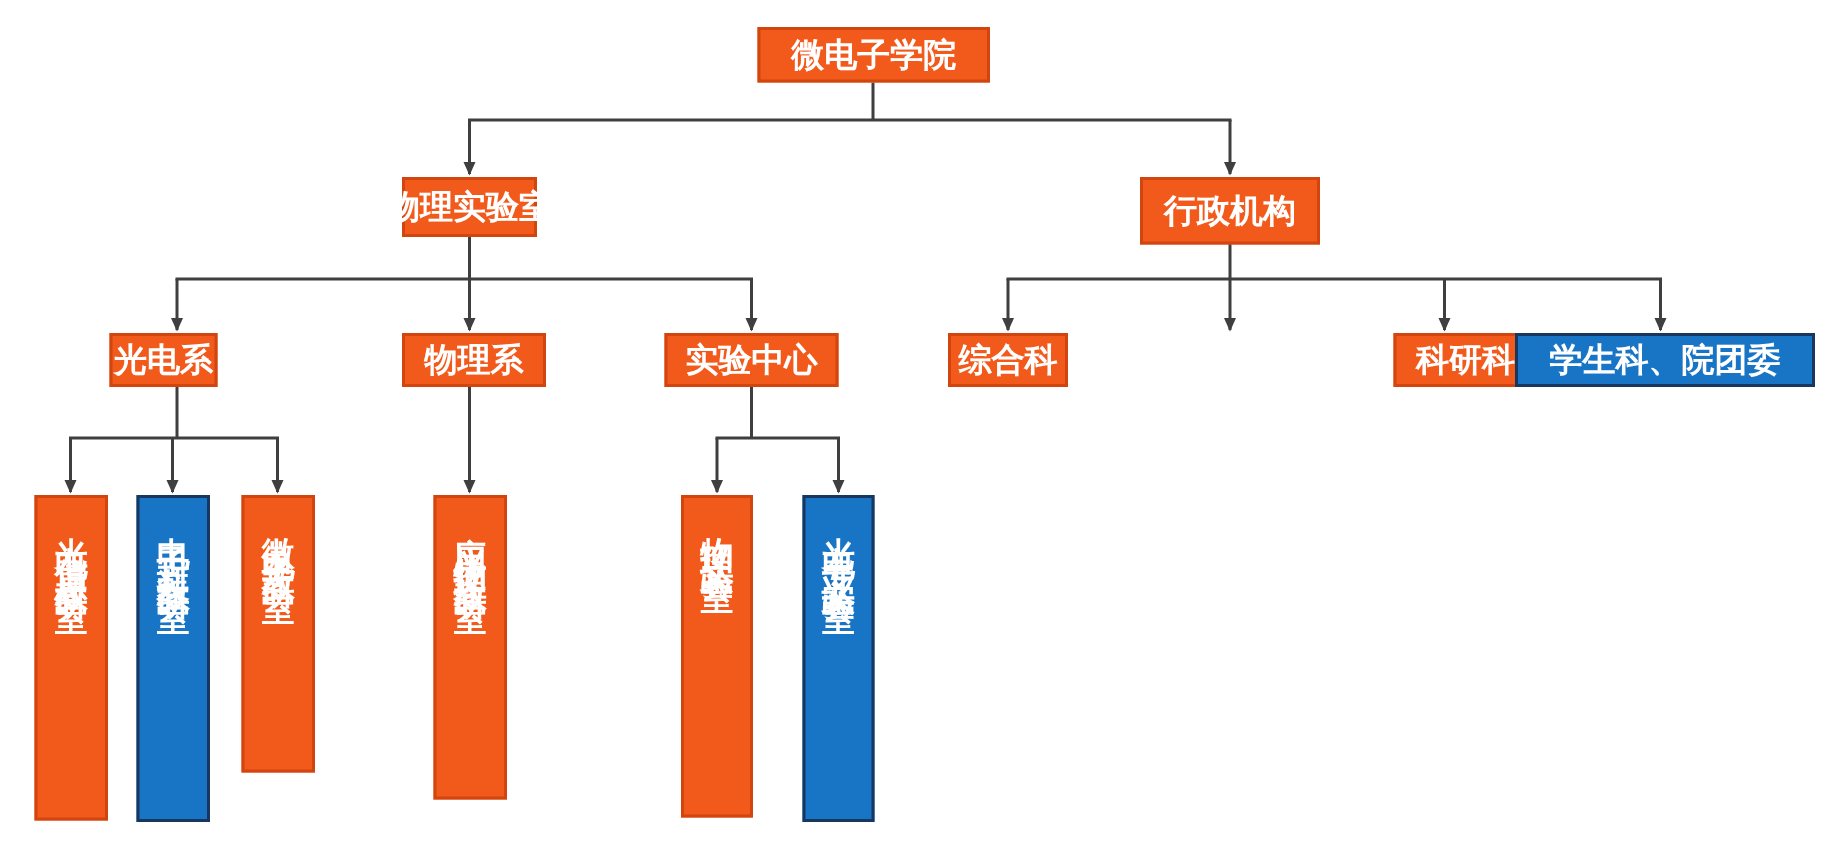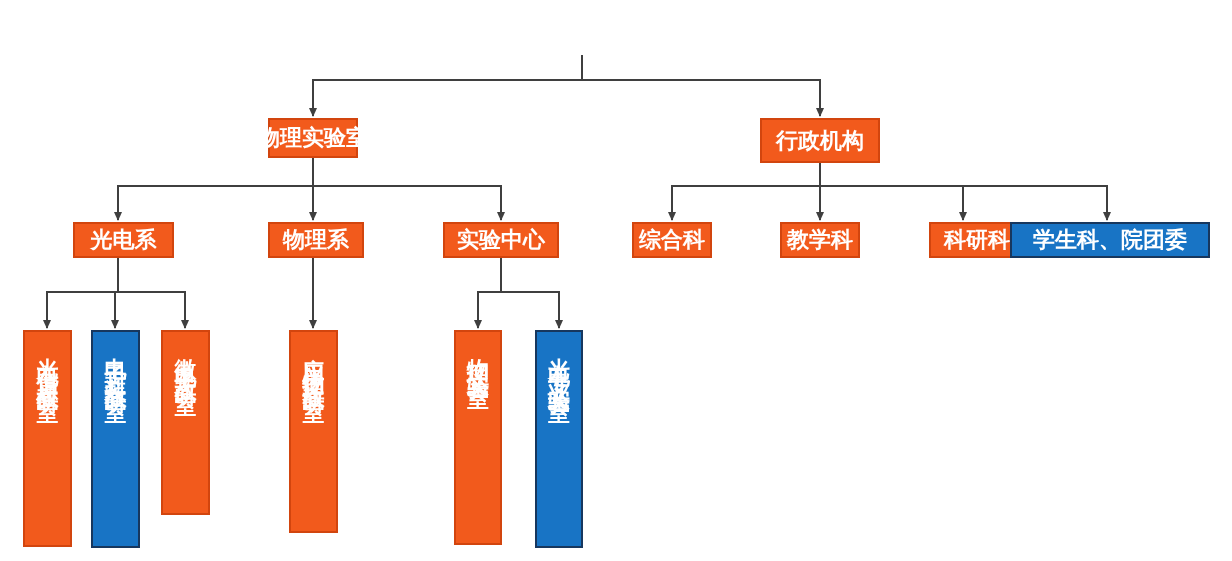--- a/index.html
+++ b/index.html
@@ -93,43 +93,43 @@
     <line x1="185" y1="292" x2="185" y2="328" marker-end="url(#arrowhead)"></line>
 
     <line x1="313" y1="258" x2="313" y2="328" marker-end="url(#arrowhead)"></line>
 
     <line x1="501" y1="258" x2="501" y2="292"></line>
     <line x1="477" y1="292" x2="560" y2="292"></line>
     <line x1="478" y1="292" x2="478" y2="328" marker-end="url(#arrowhead)"></line>
     <line x1="559" y1="292" x2="559" y2="328" marker-end="url(#arrowhead)"></line>
   </svg>
 
+  <div class="node orange" style="left:505px;top:18px;width:155px;height:37px">
+    <span>微电子学院</span>
+  </div>
 
   <div class="node orange" style="left:268px;top:118px;width:90px;height:40px">
     <span>物理实验室</span>
   </div>
   <div class="node orange" style="left:760px;top:118px;width:120px;height:45px">
     <span>行政机构</span>
   </div>
 
-  <div class="node orange" style="left:73px;top:222px;width:101px;height:36px">
+  <div class="node orange" style="left:73px;top:222px;width:72px;height:36px">
     <span>光电系</span>
   </div>
   <div class="node orange" style="left:268px;top:222px;width:96px;height:36px">
     <span>物理系</span>
   </div>
   <div class="node orange" style="left:632px;top:222px;width:80px;height:36px">
     <span>综合科</span>
   </div>
 
   <div class="node orange" style="left:443px;top:222px;width:116px;height:36px">
     <span>实验中心</span>
-  </div>
-  <div class="node orange" style="left:780px;top:222px;width:80px;height:36px">
-    <span>教学科</span>
   </div>
   <div class="node orange" style="left:929px;top:222px;width:96px;height:36px">
     <span>科研科</span>
   </div>
   <div class="node blue" style="left:1010px;top:222px;width:200px;height:36px">
     <span>学生科、院团委</span>
   </div>
 
   <div class="node orange vert" style="left:23px;top:330px;width:49px;height:217px">
     <span>光电信息教研室</span>

